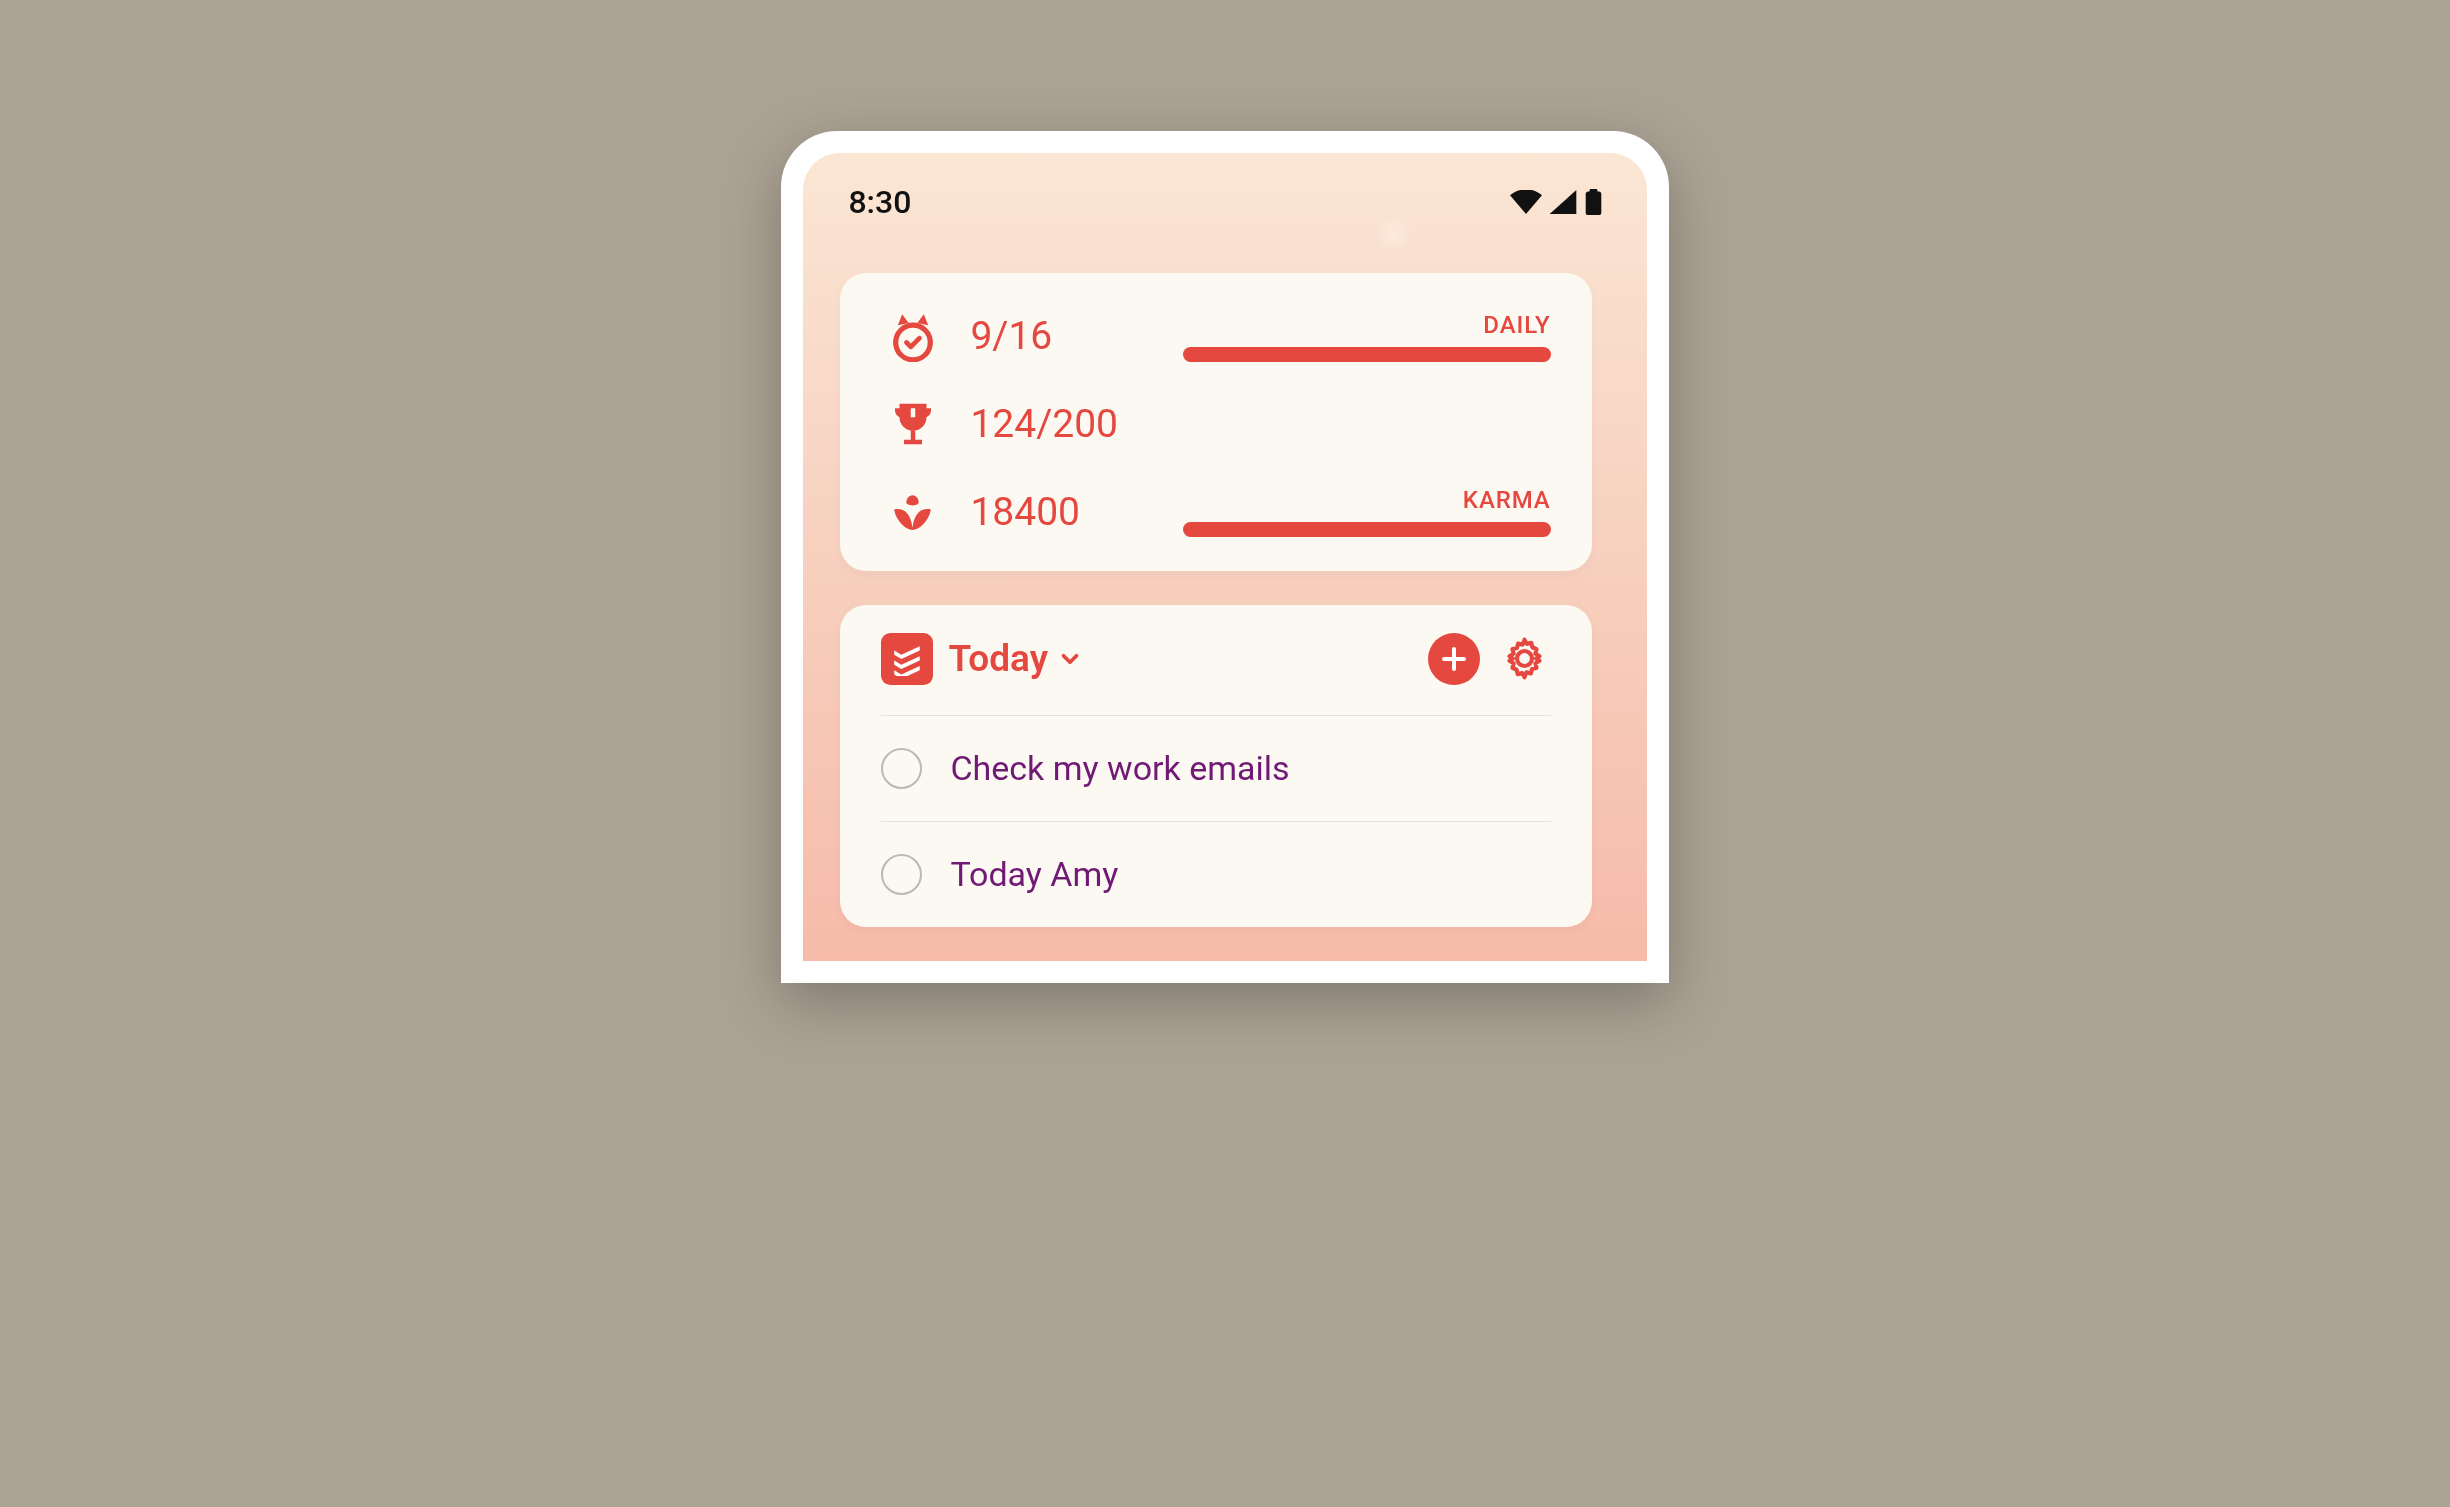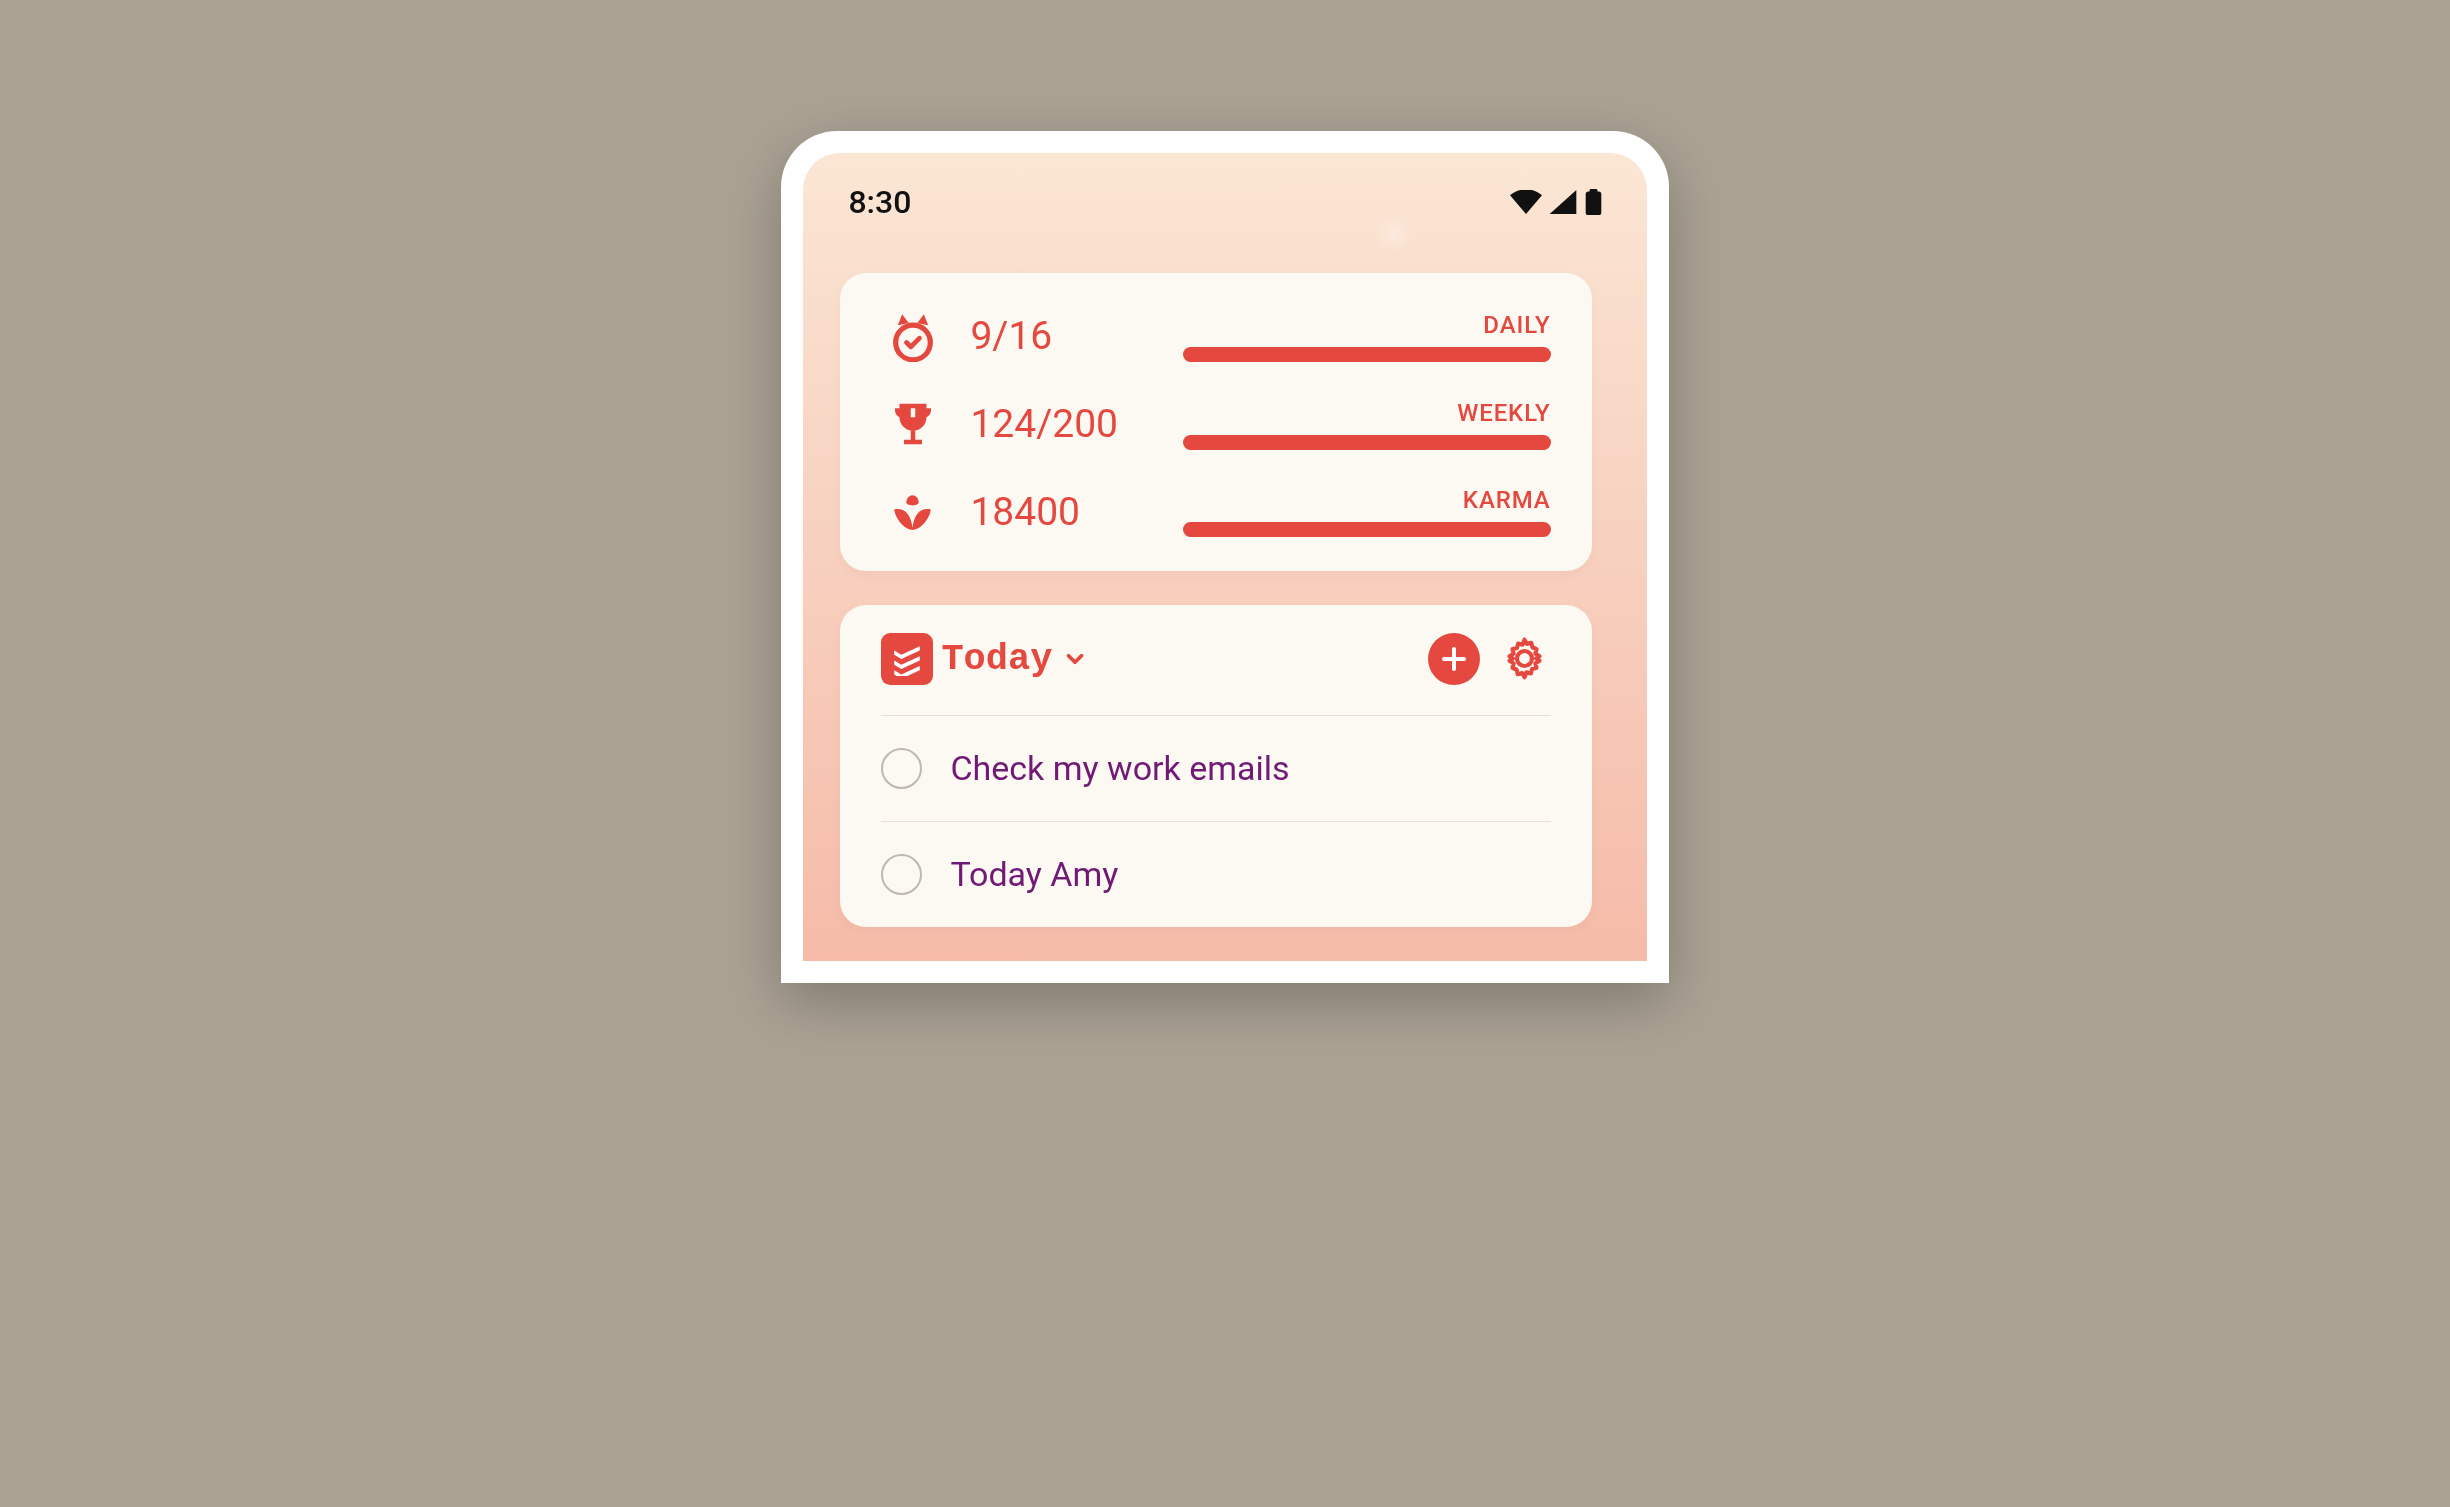--- a/index.html
+++ b/index.html
@@ -93,23 +93,22 @@
     width: 100%;
     height: 15px;
     background: #e4483f;
     border-radius: 933px;
   }
 
   .tasks-card { padding: 28px 41px 0 41px; }
   .tasks-header {
     display: flex;
     align-items: center;
-    gap: 8px;
+    gap: 15px;
     margin-bottom: 30px;
-    font-family: Liberation Mono, monospace;
   }
   .app-icon {
     width: 52px; height: 52px;
     background: #e4483f;
     border-radius: 9.3px;
     display: flex;
     align-items: center;
     justify-content: center;
   }
   .view-selector {
@@ -207,24 +206,20 @@
       </div>
 
       <div class="stat-row">
         <div class="stat-icon">
           <svg width="54" height="54" viewBox="0 0 24 24">
             <path fill="#e4483f" d="M6 3 h12 v6 a6 6 0 0 1 -12 0 Z M4 5 h2 v4 a4 4 0 0 1 -2 -4 Z M18 5 h2 a4 4 0 0 1 -2 4 Z M11 15 h2 v4 h-2 Z M8 19 h8 v2 h-8 Z"></path>
             <rect x="11" y="5" width="2" height="4" fill="#fcf8f2"></rect>
           </svg>
         </div>
         <div class="stat-value">124/200</div>
-        <div class="stat-right">
-          <div class="stat-label">WEEKLY</div>
-          <div class="stat-bar"></div>
-        </div>
       </div>
 
       <div class="stat-row">
         <div class="stat-icon">
           <svg width="49" height="49" viewBox="0 0 24 24">
             <path fill="#e4483f" d="M12 4 C13.5 4 15 5.5 15 7.5 C15 8.5 14 9 12 9 C10 9 9 8.5 9 7.5 C9 5.5 10.5 4 12 4 Z"></path>
             <path fill="#e4483f" d="M3 11 C7 10 11 12 12 20 C13 12 17 10 21 11 C20 17 15 21 12 21 C9 21 4 17 3 11 Z"></path>
           </svg>
         </div>
         <div class="stat-value">18400</div>

